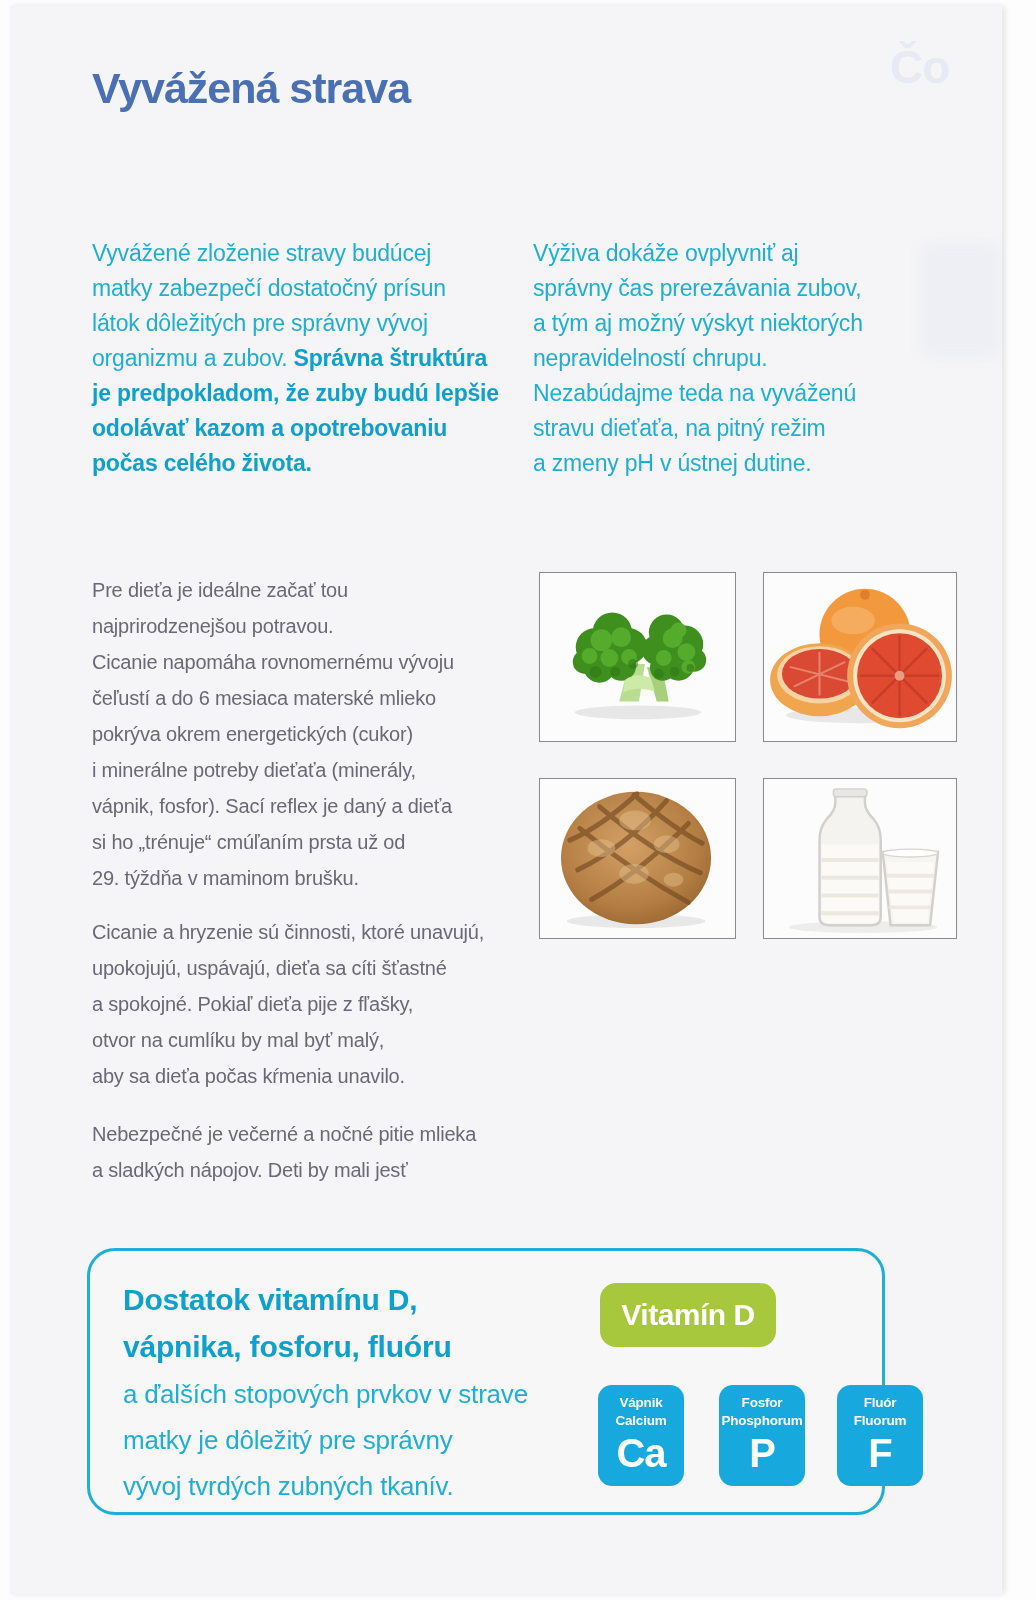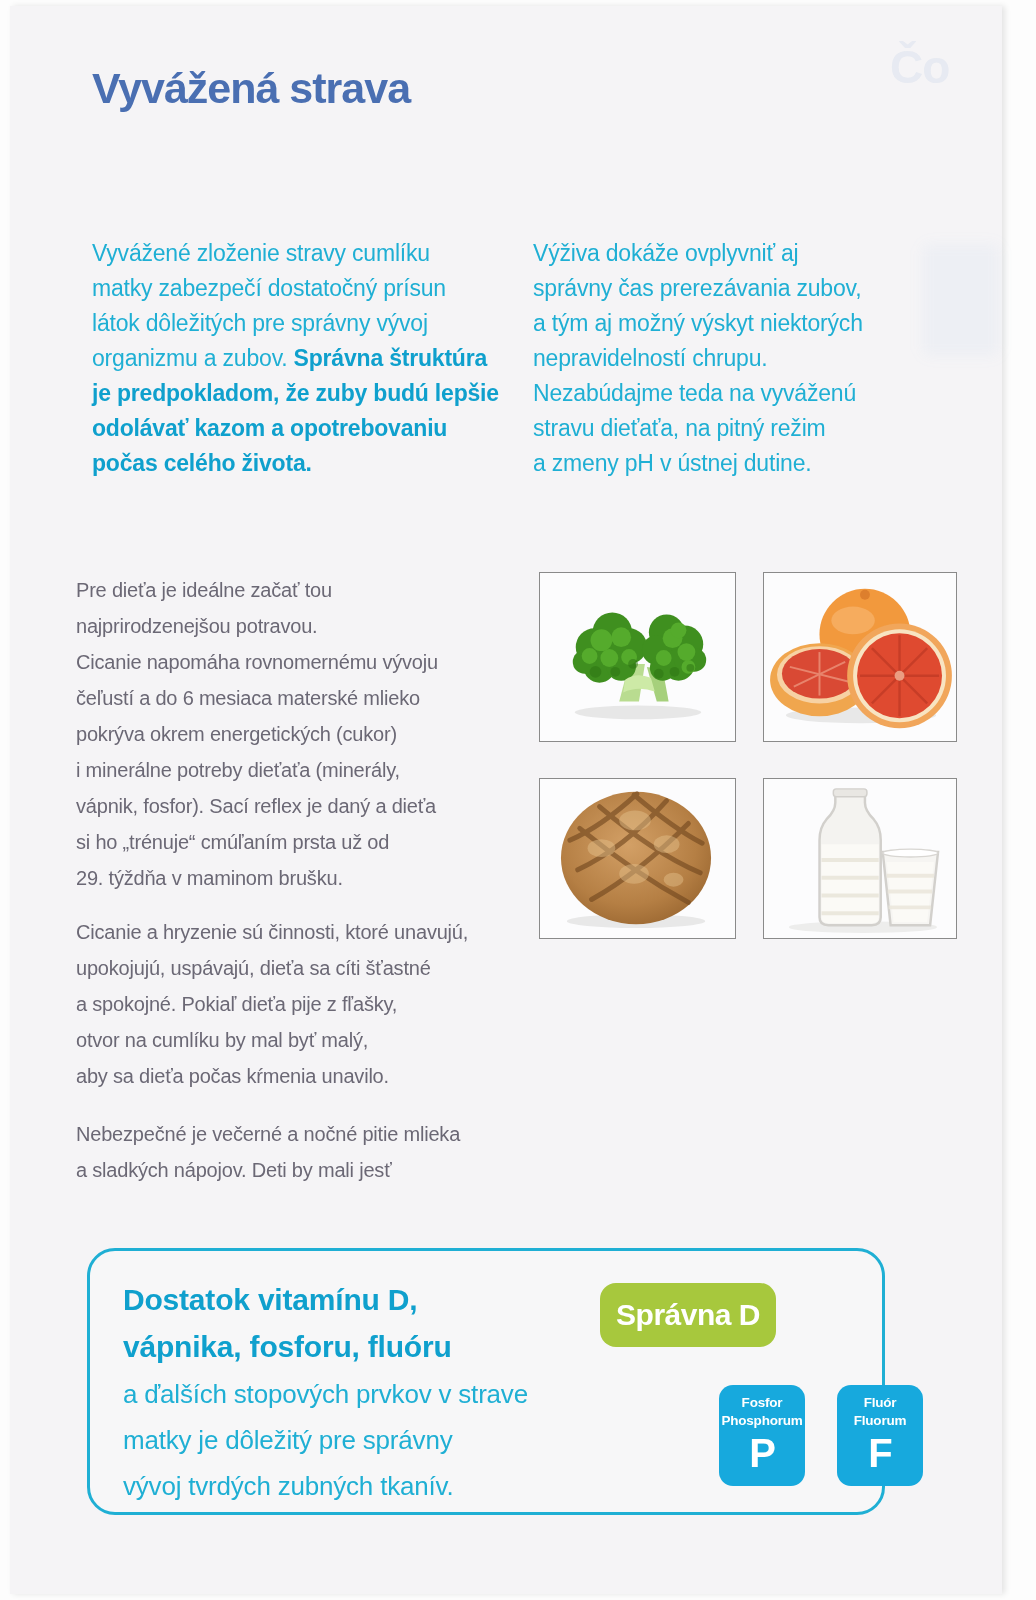--- a/index.html
+++ b/index.html
@@ -42,21 +42,21 @@
   .intro{
     position:absolute;top:230px;
     font-size:23px;line-height:35px;letter-spacing:-0.2px;
     color:var(--teal,#1fafd4);
     white-space:pre;
   }
   .intro.left{left:82px;width:445px;}
   .intro.right{left:523px;width:400px;}
   .intro .b{font-weight:bold;color:var(--teal-bold,#0fa0cd);}
   .bodytext{
-    position:absolute;left:66px;
+    position:absolute;left:82px;
     font-size:20px;line-height:36px;letter-spacing:-0.2px;
     color:var(--body-gray,#6b6875);
     white-space:pre;
   }
   .p1{top:566px;}
   .p2{top:908px;}
   .p3{top:1110px;}
   .body-right{left:523px !important;top:984px;}
   .photo{
     position:absolute;
@@ -102,21 +102,21 @@
 </head>
 <body>
 
 <div class="page">
 
   <div class="ghost-text">Čo</div>
   <div class="ghost-smudge"></div>
 
   <h1 class="page-title">Vyvážená strava</h1>
 
-  <div class="intro left"><span>Vyvážené zloženie stravy cumlíku
+  <div class="intro left"><span>Vyvážené zloženie stravy budúcej
 matky zabezpečí dostatočný prísun
 látok dôležitých pre správny vývoj
 organizmu a zubov. </span><span class="b">Správna štruktúra
 je predpokladom, že zuby budú lepšie
 odolávať kazom a opotrebovaniu
 počas celého života.</span></div>
 
   <div class="intro right">Výživa dokáže ovplyvniť aj
 správny čas prerezávania zubov,
 a tým aj možný výskyt niektorých
@@ -264,22 +264,27 @@
     </svg>
   </div>
 
   <div class="info-box">
     <div class="info-heading"><span class="b">Dostatok vitamínu D,
 vápnika, fosforu, fluóru</span><span>
 </span><span>a ďalších stopových prvkov v strave
 matky je dôležitý pre správny
 vývoj tvrdých zubných tkanív.</span></div>
 
-    <div class="vitamin-badge">Správna D</div>
-
+    <div class="vitamin-badge">Vitamín D</div>
+
+    <div class="el-box el-0">
+      <div class="small">Vápnik</div>
+      <div class="small">Calcium</div>
+      <div class="symbol">Ca</div>
+    </div>
     <div class="el-box el-2">
       <div class="small">Fluór</div>
       <div class="small">Fluorum</div>
       <div class="symbol">F</div>
     </div>
     <div class="el-box el-1">
       <div class="small">Fosfor</div>
       <div class="small">Phosphorum</div>
       <div class="symbol">P</div>
     </div>

